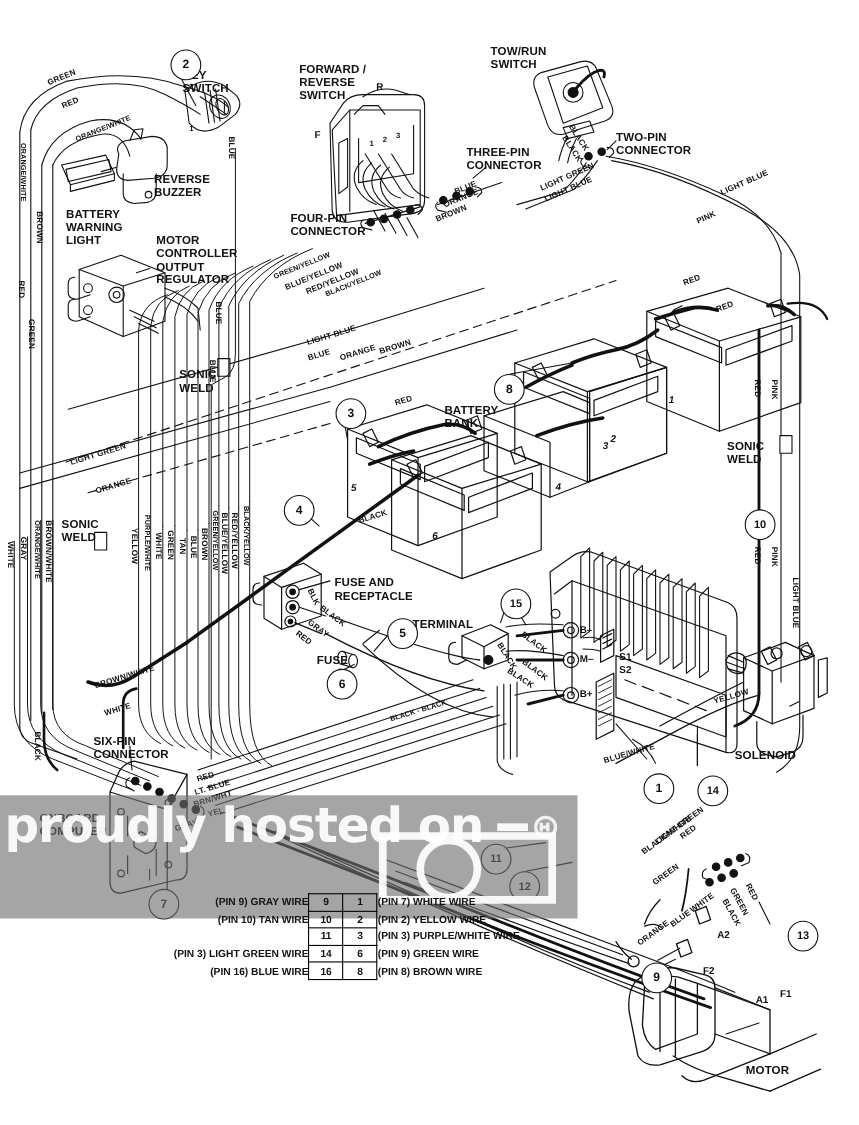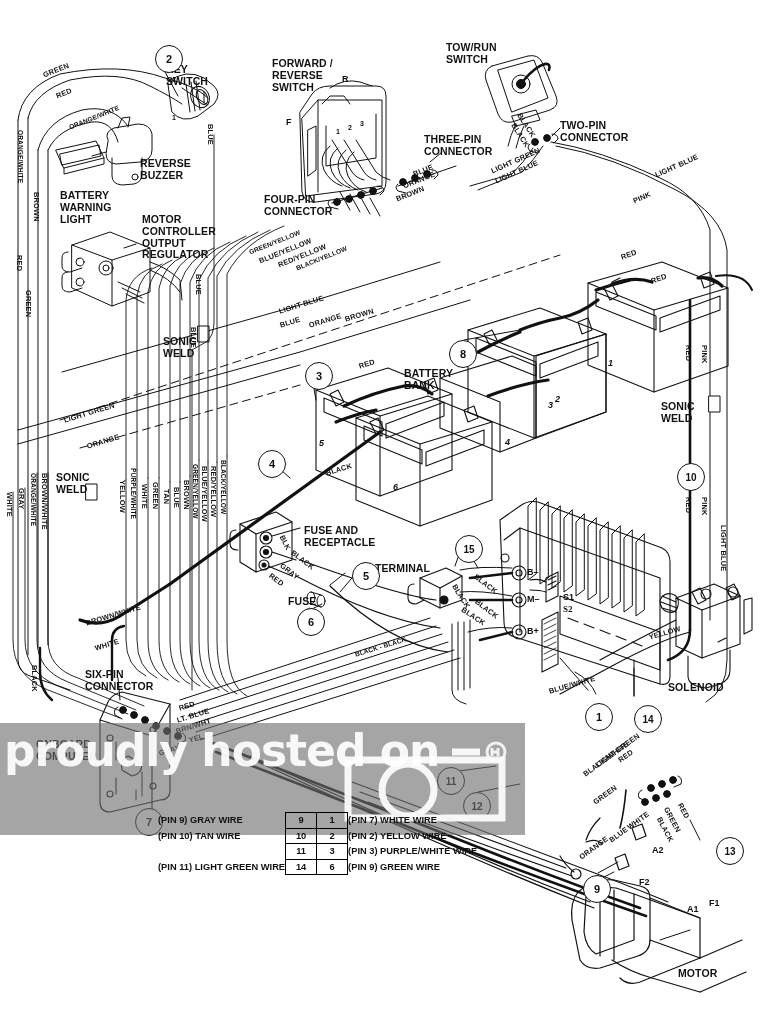--- a/index.html
+++ b/index.html
@@ -13,21 +13,21 @@
   .tiny{font-size:7px;font-weight:700;}
   .num{font-size:9px;font-weight:700;}
   .callout{position:absolute;border:1.3px solid #111;border-radius:50%;background:#fff;
            display:flex;align-items:center;justify-content:center;
            font-size:11px;font-weight:700;color:#111;}
   .callout.sm{font-size:10px;}
   
   #legend{position:absolute;left:158px;top:812px;width:380px;height:120px;}
   #legend table{border-collapse:collapse;font-size:9.3px;font-weight:700;color:#111;}
   #legend td{padding:0;height:14.6px;vertical-align:middle;}
-  td.lt{padding-right:6px;white-space:nowrap;}
+  td.lt{text-align:right;padding-right:6px;white-space:nowrap;}
   td.rt{text-align:left;padding-left:6px;white-space:nowrap;}
   td.n{border:1.1px solid #000;width:30px;text-align:center;}
   
   #wm{position:absolute;left:0;top:723px;width:525px;height:112px;
       background:rgba(110,110,110,.62);pointer-events:none;}
   #wmtext{position:absolute;left:0;top:723px;width:525px;height:112px;pointer-events:none;border-radius:19px;}
   .wmline{position:absolute;color:#fff;font-family:"DejaVu Sans",sans-serif;font-weight:700;opacity:.93;}
   #wmcam{position:absolute;left:330px;top:738px;width:190px;height:85px;pointer-events:none;}
 </style>
 </head>
@@ -488,21 +488,21 @@
   <div class="lbl tiny" style="left:336px;top:128px;">1</div>
   <div class="lbl tiny" style="left:348px;top:124px;">2</div>
   <div class="lbl tiny" style="left:360px;top:120px;">3</div>
   <div class="lbl tiny" style="left:172px;top:114px;">1</div>
   <div class="lbl tiny" style="left:172px;top:76px;">2</div>
 
   <div class="lbl num" style="left:527px;top:567px;">B–</div>
   <div class="lbl num" style="left:527px;top:594px;">M–</div>
   <div class="lbl num" style="left:527px;top:626px;">B+</div>
   <div class="lbl num" style="left:563px;top:592px;">S1</div>
-  <div class="lbl num" style="left:563px;top:604px;font-family:Liberation Serif, serif;">S2</div>
+  <div class="lbl num" style="left:563px;top:604px;">S2</div>
 
   <div class="lbl num" style="left:687px;top:904px;">A1</div>
   <div class="lbl num" style="left:652px;top:845px;">A2</div>
   <div class="lbl num" style="left:665px;top:898px;margin-left:44px;">F1</div>
   <div class="lbl num" style="left:639px;top:877px;">F2</div>
 
   <div class="lbl num" style="left:608px;top:358px;font-style:italic;">1</div>
   <div class="lbl num" style="left:555px;top:394px;font-style:italic;">2</div>
   <div class="lbl num" style="left:548px;top:400px;font-style:italic;">3</div>
   <div class="lbl num" style="left:505px;top:437px;font-style:italic;">4</div>
@@ -642,22 +642,28 @@
             <td class="n">2</td>
             <td class="rt">(PIN 2) YELLOW WIRE</td>
           </tr>
           <tr>
             <td class="lt"></td>
             <td class="n">11</td>
             <td class="n">3</td>
             <td class="rt">(PIN 3) PURPLE/WHITE WIRE</td>
           </tr>
           <tr>
-            <td class="lt">(PIN 11) LIGHT GREEN WIRE</td>
+            <td class="lt">(PIN 3) LIGHT GREEN WIRE</td>
             <td class="n">14</td>
             <td class="n">6</td>
             <td class="rt">(PIN 9) GREEN WIRE</td>
           </tr>
+          <tr>
+            <td class="lt">(PIN 16) BLUE WIRE</td>
+            <td class="n">16</td>
+            <td class="n">8</td>
+            <td class="rt">(PIN 8) BROWN WIRE</td>
+          </tr>
         </tbody>
     </table>
   </div>
 
 </div>
 
 </body></html>

